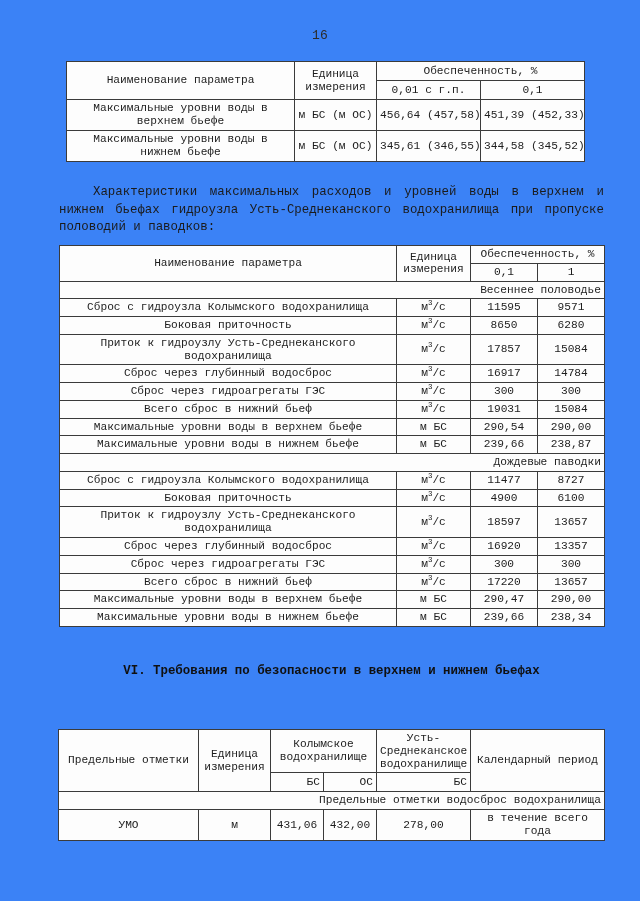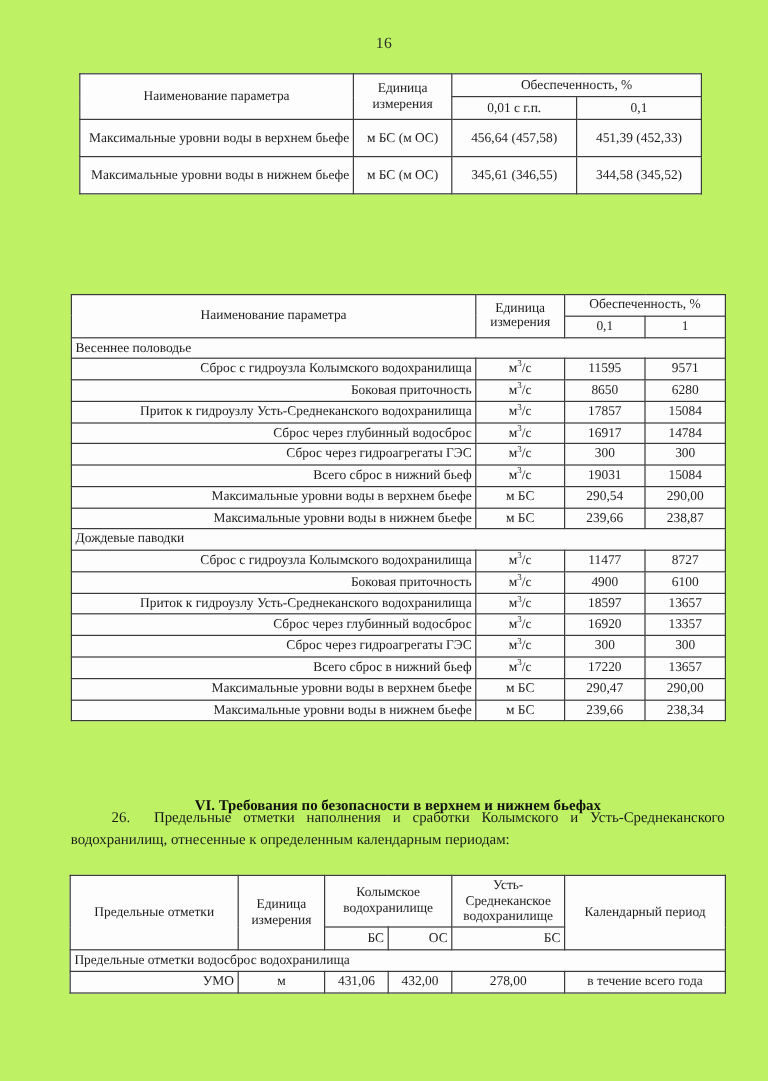--- a/index.html
+++ b/index.html
@@ -13,21 +13,22 @@
     height: 901px;
     font-family: "Liberation Serif", "DejaVu Serif", serif;
     color: #1a1a1a;
     position: relative;
     overflow: hidden;
   }
   .page {
     position: relative;
     width: 640px;
     height: 901px;
-    background: #bef264;
+    background: #3b82f6;
+    font-family: Liberation Mono, monospace;
   }
   .page-number {
     position: absolute;
     top: 28px;
     left: 0;
     width: 640px;
     text-align: center;
     font-size: 13px;
     letter-spacing: 0.3px;
     color: #2b2b2b;
@@ -44,24 +45,24 @@
     border: 1px solid #3b3b3b;
     font-weight: normal;
     font-size: 11.2px;
     line-height: 1.14;
     padding: 2px 3px;
     color: #1d1d1d;
     vertical-align: middle;
     box-sizing: border-box;
   }
   .ctr { text-align: center; }
-  .lft { text-align: right; padding-left: 4px; }
+  .lft { text-align: center; padding-left: 4px; }
   .nowrap { white-space: nowrap; }
   .sect {
-    text-align: left;
+    text-align: right;
     font-size: 11.2px;
     padding-top: 2px;
     padding-bottom: 2px;
   }
   sup { font-size: 7.5px; vertical-align: super; line-height: 0; }
 
   
   #table1 {
     left: 66px;
     top: 61px;
@@ -162,20 +163,21 @@
       </tr>
       <tr>
         <td class="lft row-tall">Максимальные уровни воды в нижнем бьефе</td>
         <td class="ctr nowrap">м БС (м ОС)</td>
         <td class="ctr nowrap">345,61 (346,55)</td>
         <td class="ctr nowrap">344,58 (345,52)</td>
       </tr>
     </tbody>
   </table>
 
+  <div class="para" id="para1"><span class="indent"></span><span>Характеристики максимальных расходов и уровней воды в верхнем и нижнем бьефах гидроузла Усть-Среднеканского водохранилища при пропуске половодий и паводков:</span></div>
 
   <table class="doc" id="table2">
     <colgroup>
       <col class="c-name">
         <col class="c-unit">
         <col class="c-v1">
         <col class="c-v2">
     </colgroup>
     <tbody id="table2-body">
         <tr>
@@ -287,21 +289,20 @@
           <td class="lft">Максимальные уровни воды в нижнем бьефе</td>
           <td class="ctr nowrap">м БС</td>
           <td class="ctr">239,66</td>
           <td class="ctr">238,34</td>
         </tr>
       </tbody>
   </table>
 
   <div class="section-head">VI. Требования по безопасности в верхнем и нижнем бьефах</div>
 
-  <div class="para" id="para2"><span class="indent"></span><span>26.</span>&nbsp; <span>Предельные отметки наполнения и сработки Колымского и Усть-Среднеканского водохранилищ, отнесенные к определенным календарным периодам:</span></div>
 
   <table class="doc" id="table3">
     <colgroup>
       <col class="c-mark">
         <col class="c-unit">
         <col class="c-bs">
         <col class="c-os">
         <col class="c-us">
         <col class="c-per">
     </colgroup>

